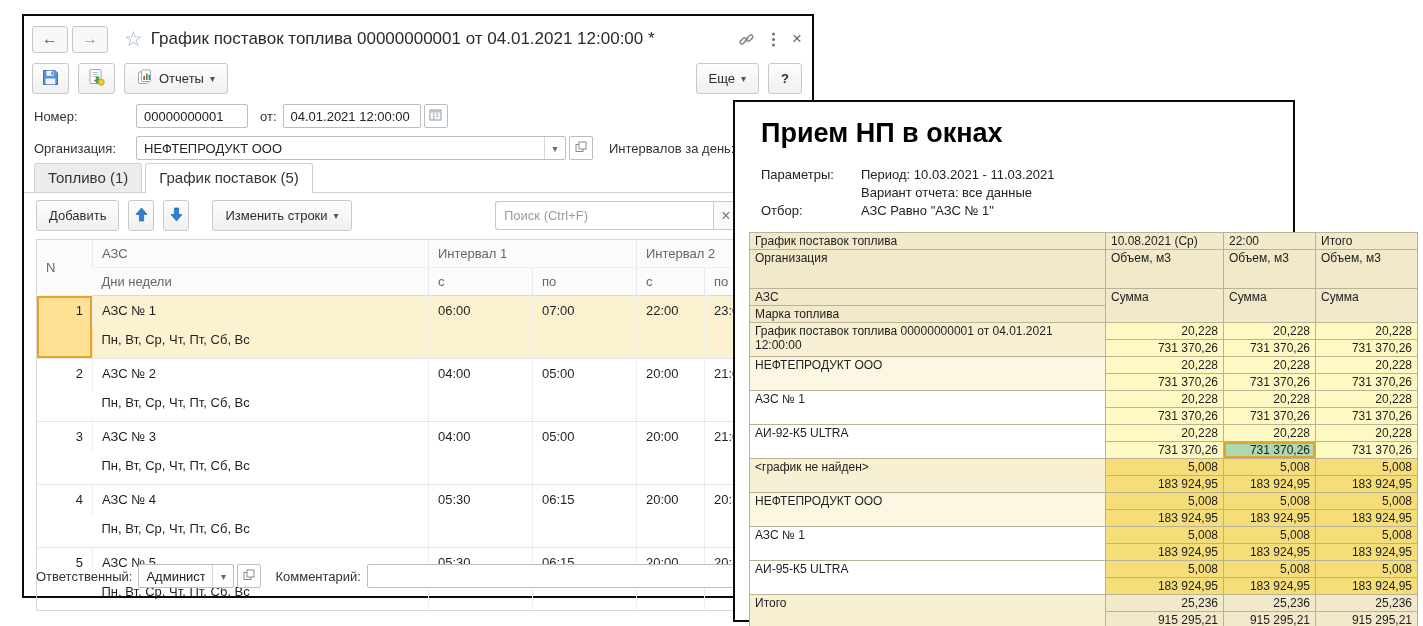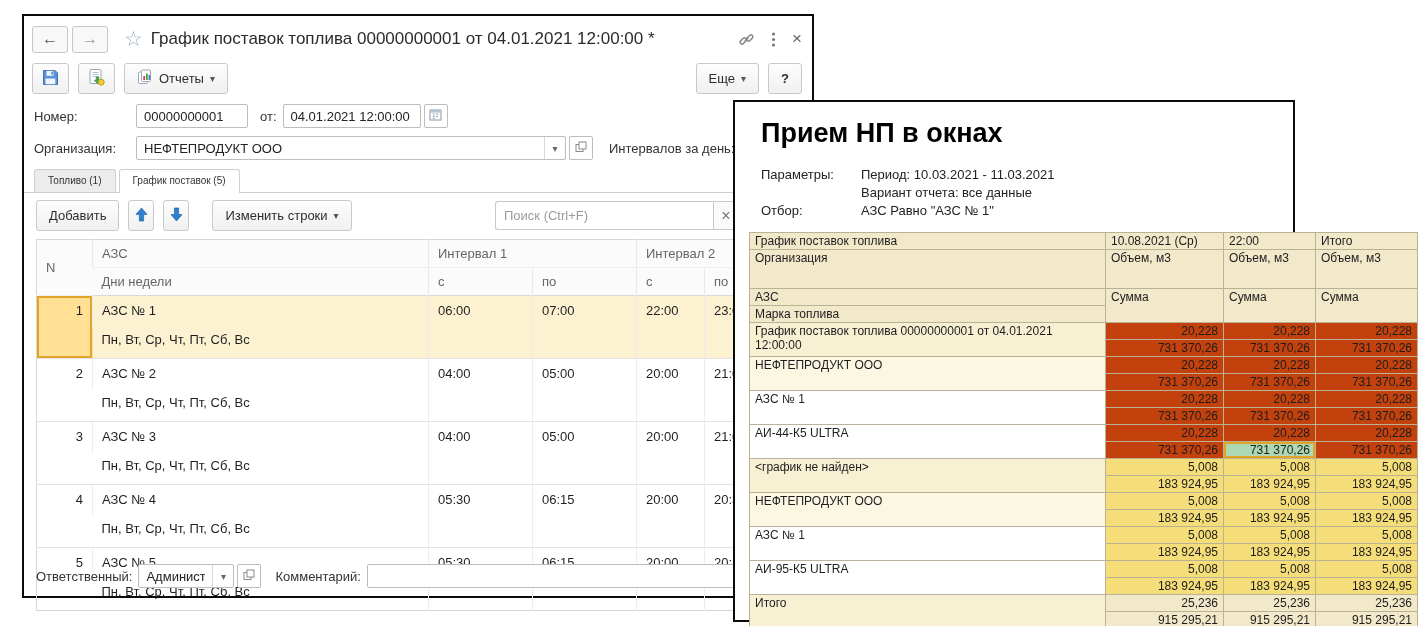--- a/index.html
+++ b/index.html
@@ -34,21 +34,21 @@
   .inputbox{height:24px;border:1px solid #bdbdbd;border-radius:2px;background:#fff;display:inline-flex;
             align-items:center;padding:0 7px;font-size:13px;color:#222;box-sizing:border-box;}
   .combo{padding-right:0;}
   .combo .val{white-space:nowrap;overflow:hidden;}
   .combo .dd{width:20px;align-self:stretch;display:flex;align-items:center;justify-content:center;
              border-left:1px solid #d8d8d8;color:#666;font-size:10px;margin-left:7px;cursor:pointer;}
   .sq-btn{width:24px;height:24px;border:1px solid #bdbdbd;border-radius:2px;background:#fff;margin-left:3px;
           display:inline-flex;align-items:center;justify-content:center;cursor:pointer;box-sizing:border-box;}
 
   .tabs{display:flex;align-items:flex-end;padding:2px 0 0 10px;border-bottom:1px solid #cfcfcf;height:29px;box-sizing:border-box;}
-  .tab{font-size:10px;color:#333;padding:5px 13px 6px;border:1px solid #cfcfcf;border-bottom:none;
+  .tab{font-size:15px;color:#333;padding:5px 13px 6px;border:1px solid #cfcfcf;border-bottom:none;
        border-radius:3px 3px 0 0;background:#ececec;margin-right:3px;cursor:pointer;position:relative;}
   .tab.active{background:#fff;bottom:-1px;padding-bottom:7px;}
 
   .gtoolbar{display:flex;align-items:center;gap:9px;padding:7px 12px 8px;}
   .gtoolbar .arrbtn{width:26px;justify-content:center;padding:0;}
   .search{display:inline-flex;margin-left:auto;}
   .search input{width:218px;height:29px;border:1px solid #c9c9c9;border-right:none;border-radius:3px 0 0 3px;
                 padding:0 8px;font-size:13px;color:#333;outline:none;box-sizing:border-box;
                 font-family:"Liberation Sans",sans-serif;}
   .search input::placeholder{color:#9b9b9b;}
@@ -84,21 +84,21 @@
   .rtitle{font-size:27px;font-weight:700;color:#000;margin:6px 0 18px 12px;}
   .rparams{display:grid;grid-template-columns:100px auto;row-gap:3px;font-size:13px;color:#222;margin-left:12px;}
   .rparams .plabel{color:#222;}
   table.report{border-collapse:collapse;table-layout:fixed;width:668px;margin-top:14px;font-size:12px;}
   table.report col.rc0{width:356px}table.report col.rc1{width:118px}
   table.report col.rc2{width:92px}table.report col.rc3{width:102px}
   table.report th,table.report td{border:1px solid #b9b294;padding:1px 5px;line-height:14px;}
   table.report th{background:#f2e9cb;font-weight:400;text-align:left;color:#1d1d1d;vertical-align:top;}
   table.report tr.h2 th{height:36px;}
   td.v{text-align:right;color:#1d1d1d;white-space:nowrap;}
-  td.v.green{background:#c2410c;}
+  td.v.green{background:#fef9c3;}
   td.v.yellow{background:#f5de79;}
   td.v.total{background:#f2e9cb;}
   td.v.sel{background:#acd8b2;box-shadow:inset 0 0 0 2px #e0a426;}
   td.rlbl{vertical-align:top;color:#1d1d1d;}
   td.rlbl.tan{background:#f8f0d3;}
   td.rlbl.cream{background:#fcf7e3;}
   td.rlbl.white{background:#fff;}
   td.lv1{padding-left:24px;}td.lv2{padding-left:42px;}td.lv3{padding-left:60px;}
 </style>
 </head>
@@ -427,21 +427,21 @@
           <td class="v green">20,228</td>
           <td class="v green">20,228</td>
         </tr>
         <tr>
           <td class="v green">731 370,26</td>
           <td class="v green">731 370,26</td>
           <td class="v green">731 370,26</td>
         </tr>
 
         <tr>
-          <td class="rlbl white lv3" rowspan="2">АИ-44-К5 ULTRA</td>
+          <td class="rlbl white lv3" rowspan="2">АИ-92-К5 ULTRA</td>
           <td class="v green">20,228</td>
           <td class="v green">20,228</td>
           <td class="v green">20,228</td>
         </tr>
         <tr>
           <td class="v green">731 370,26</td>
           <td class="v green sel">731 370,26</td>
           <td class="v green">731 370,26</td>
         </tr>
 

